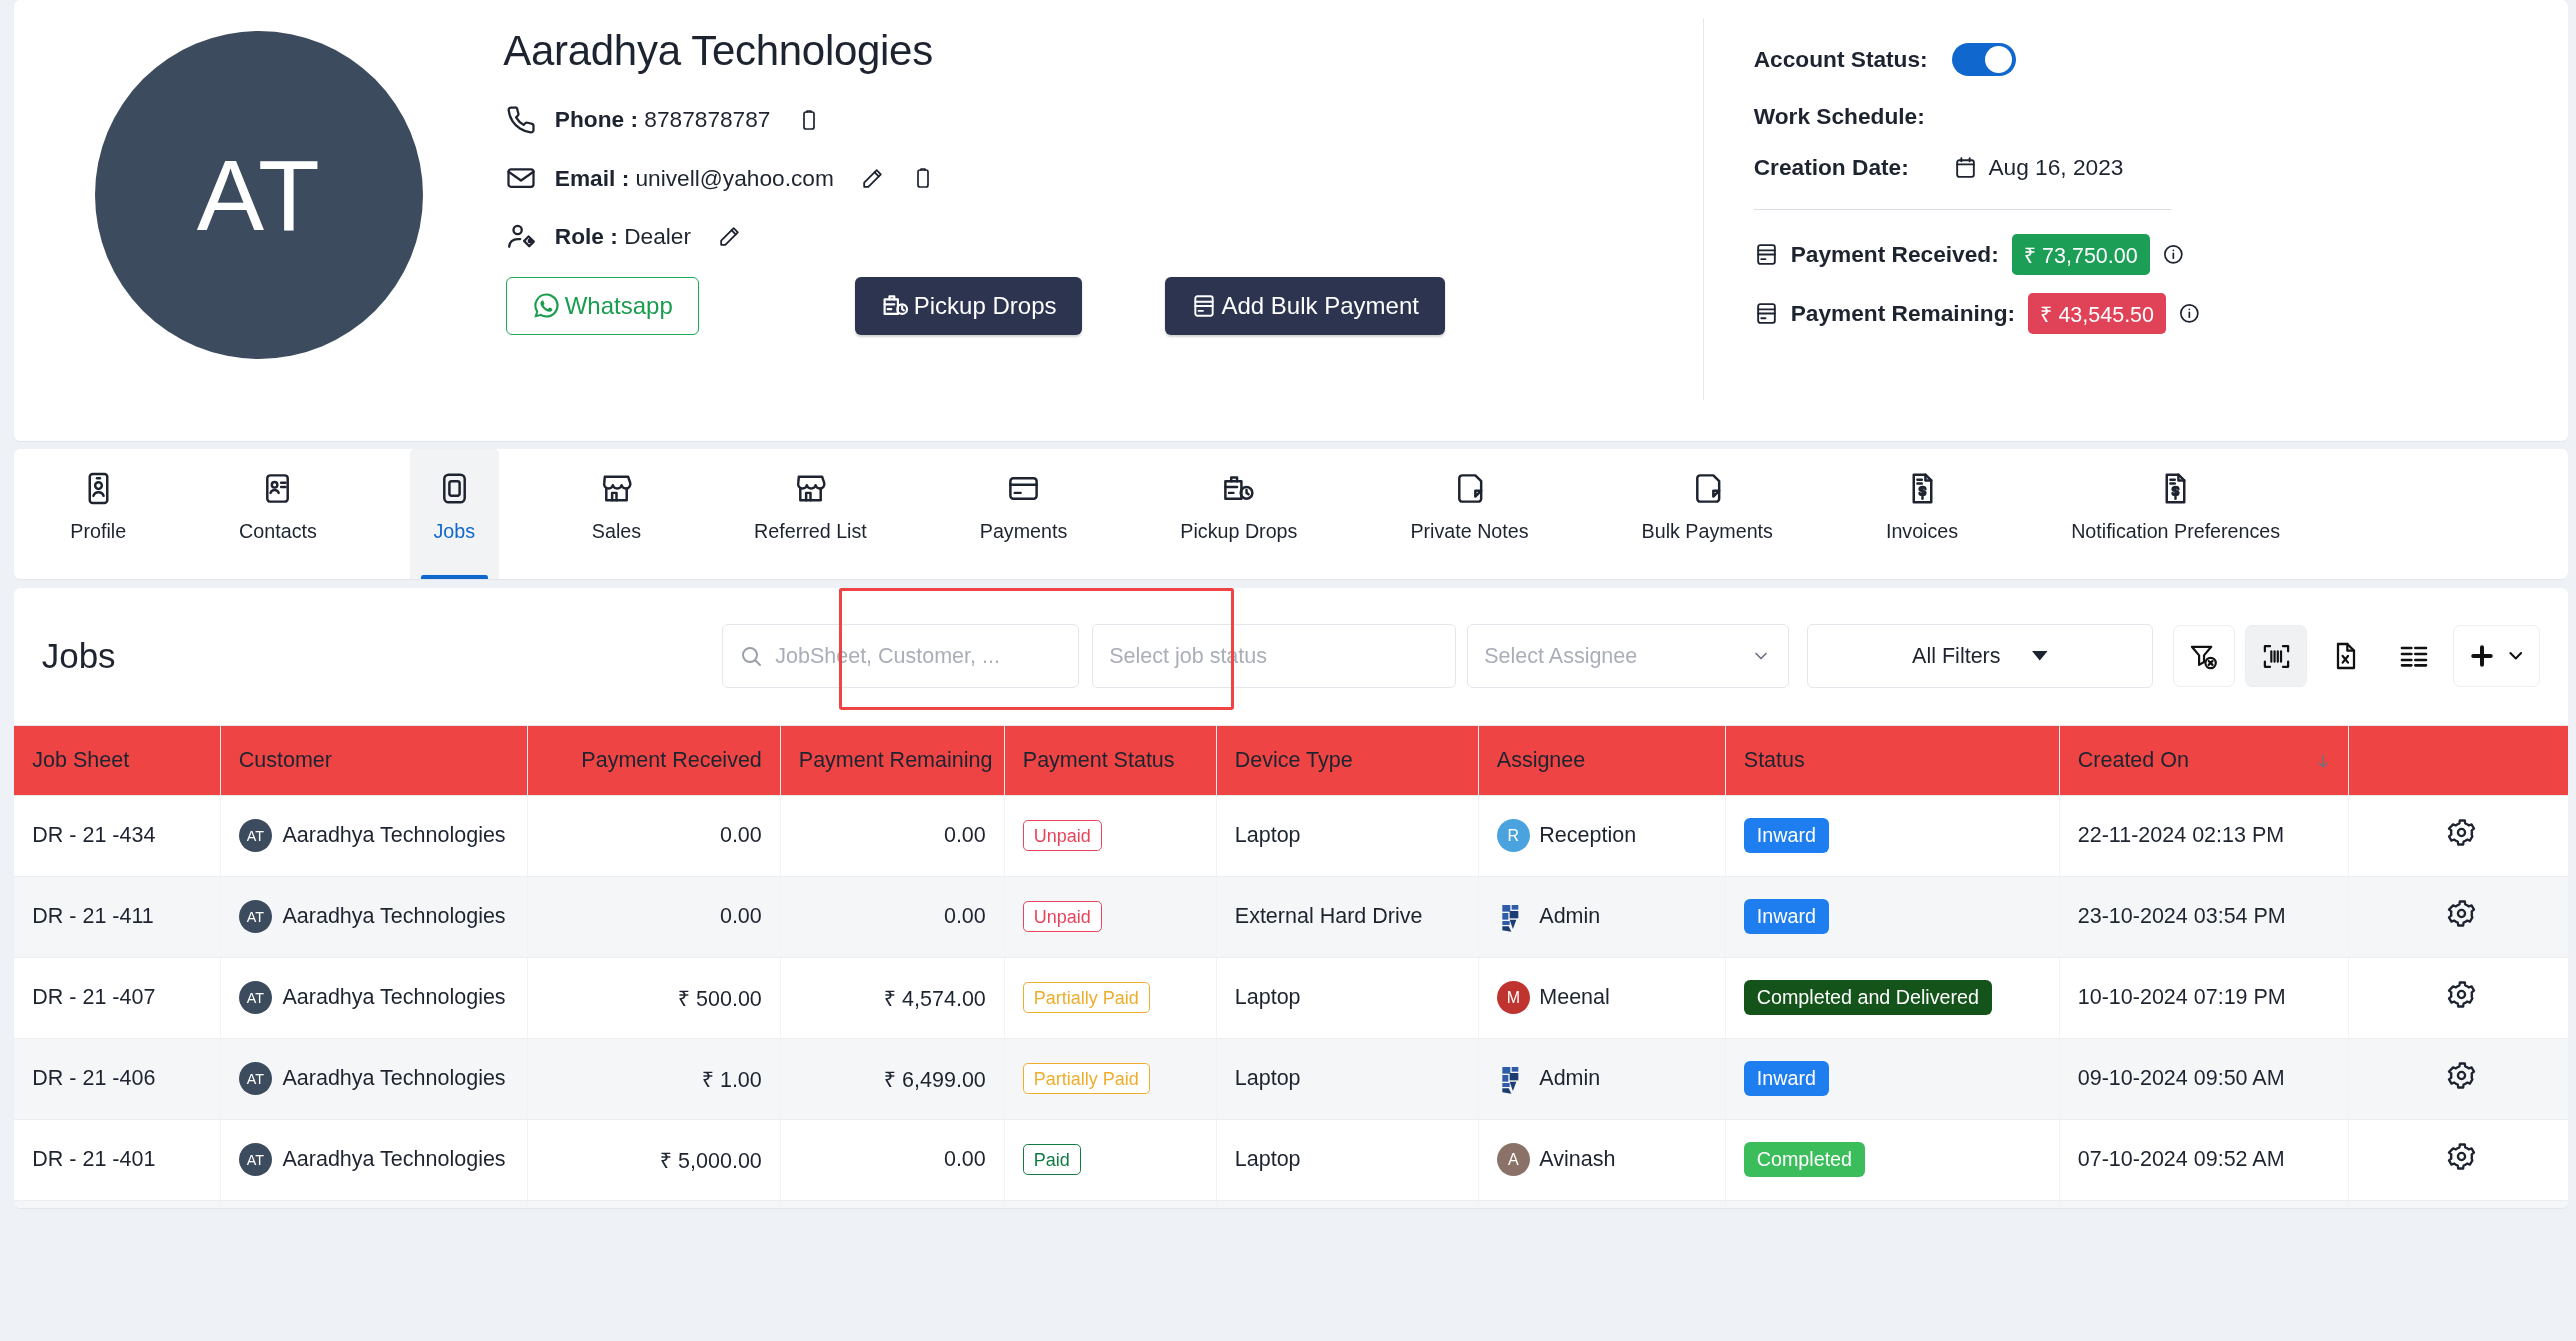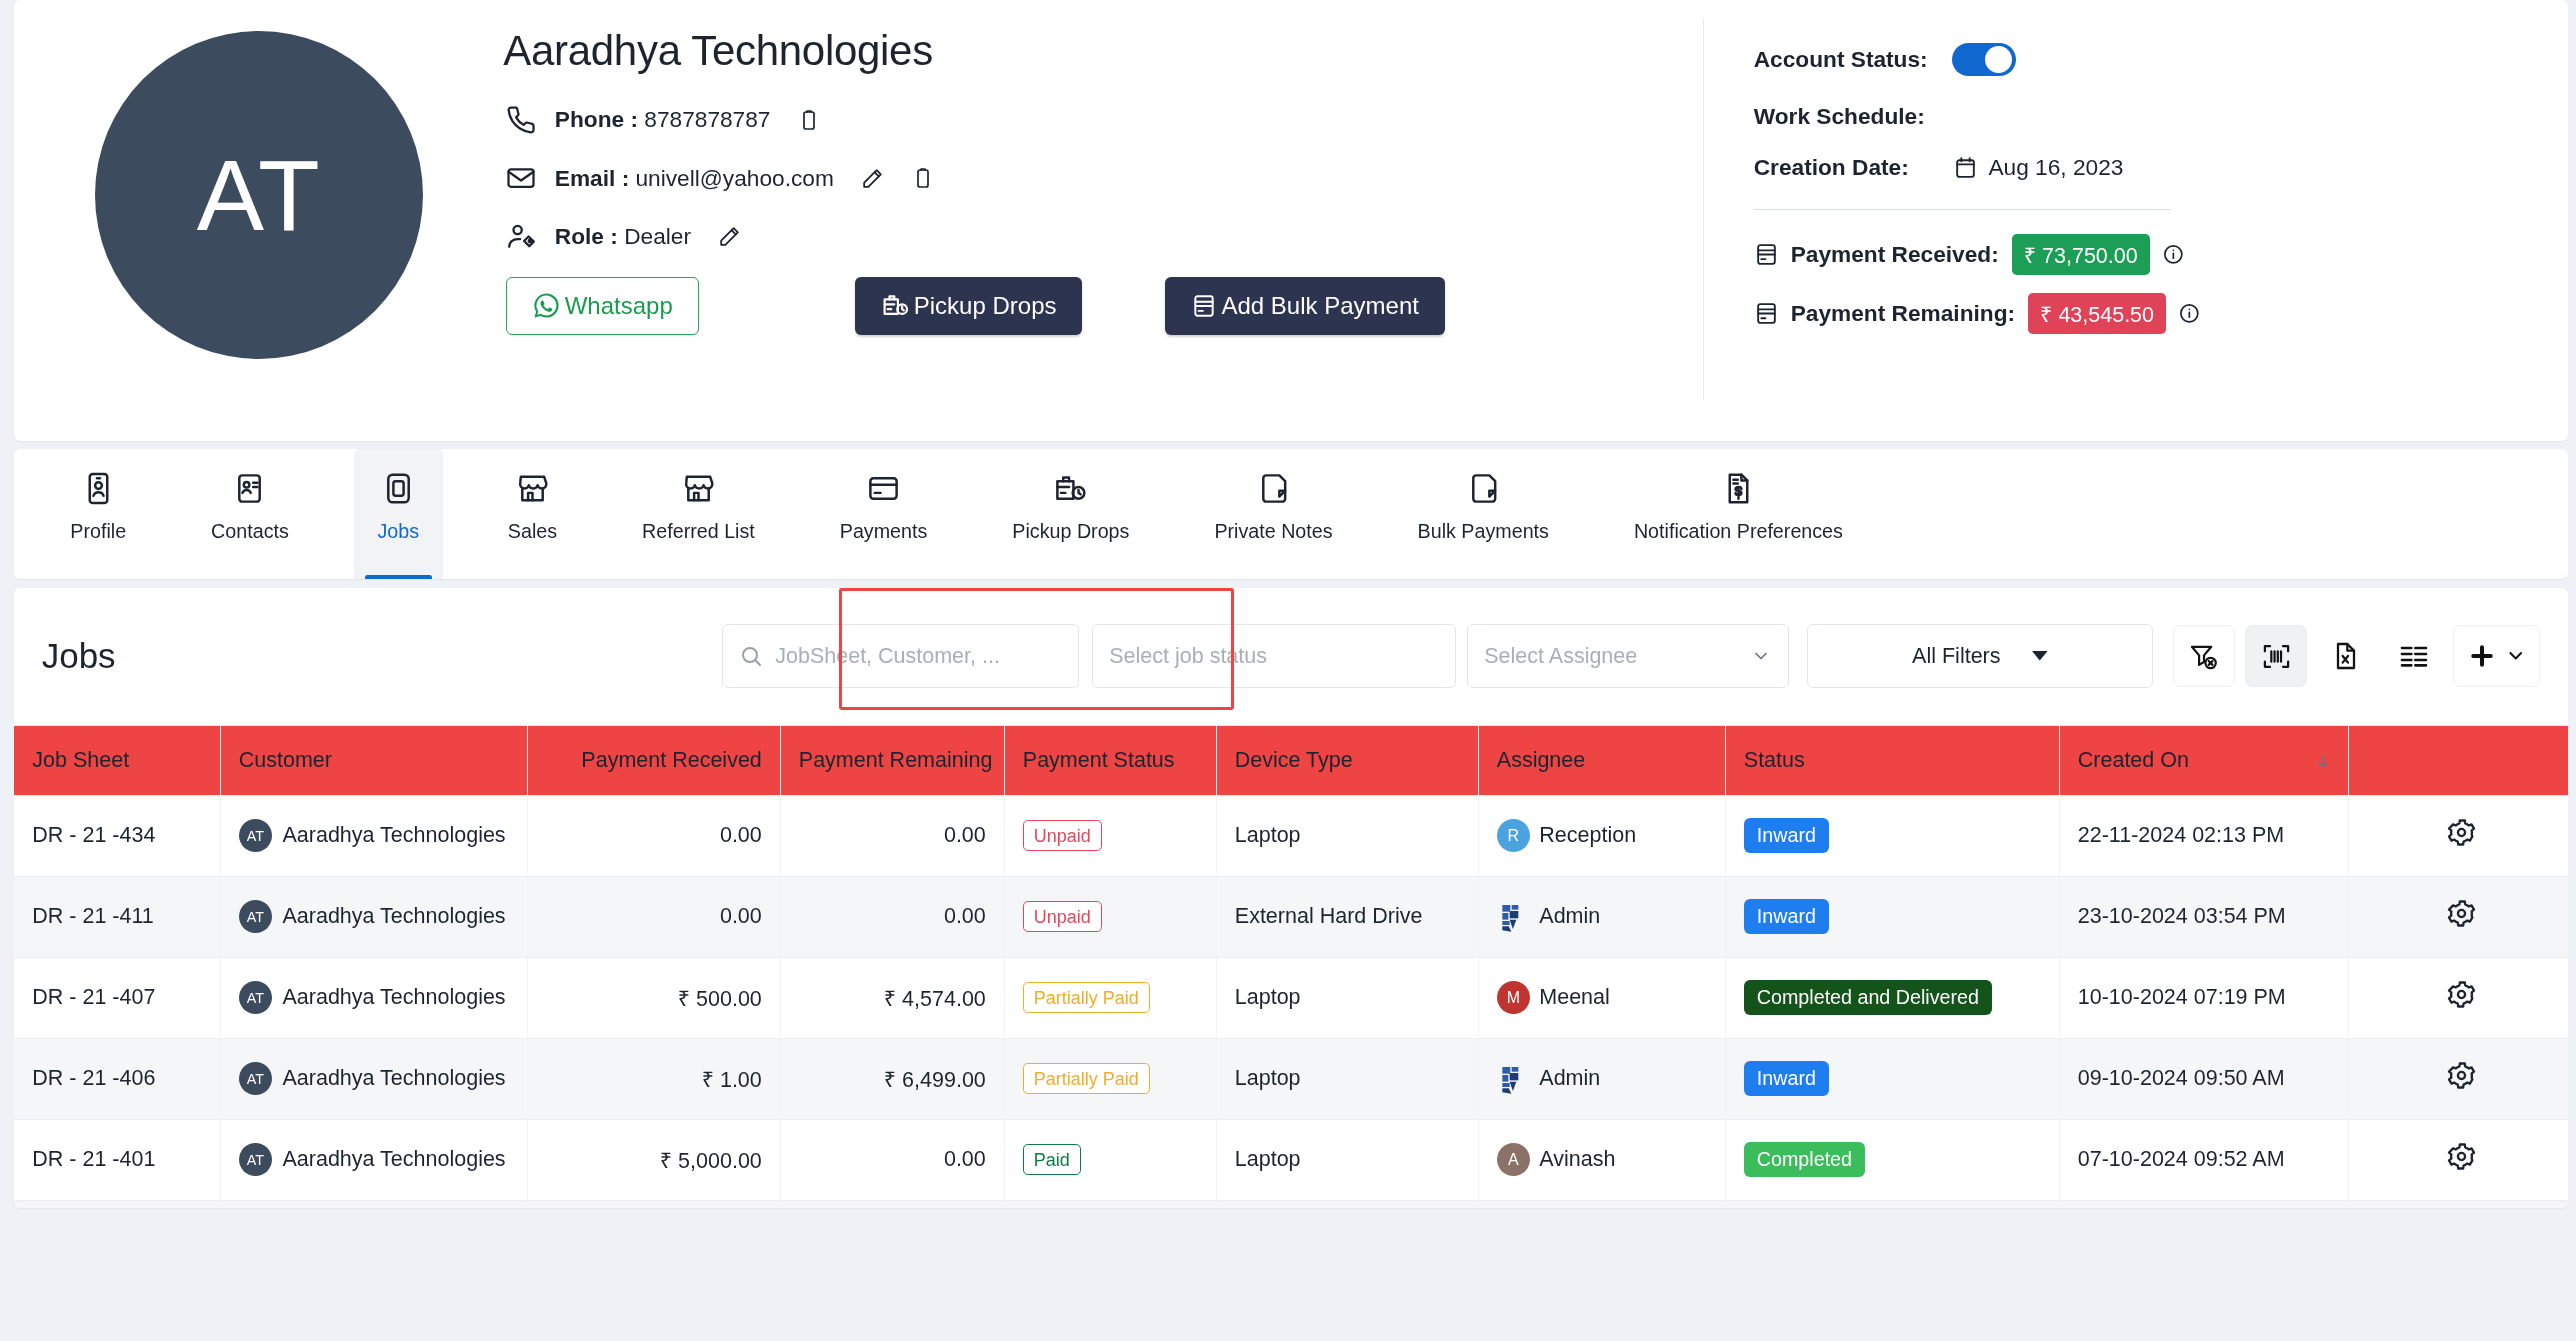--- a/index.html
+++ b/index.html
@@ -137,20 +137,21 @@
   
   .tabbar {
     margin: 8.3px 8.3px 0 8.3px;
     background: #ffffff;
     border-radius: 6px;
     height: 130px;
     display: flex;
     align-items: flex-end;
     padding: 0 36px;
     box-shadow: 0 0.6px 1.2px rgba(16,24,40,.05);
+    gap: 28px;
   }
   .tab {
     display: flex; flex-direction: column; align-items: center;
     justify-content: flex-start;
     padding: 16.7px 20px 0 20px;
     height: 130px;
     cursor: pointer;
     position: relative;
     min-width: 89px;
     margin-right: 45px;
@@ -556,20 +557,31 @@
         <span class="tab-lbl">Private Notes</span>
       </div>
       <div class="tab">
         <span class="tab-ico">
           <svg width="35" height="35" viewBox="0 0 24 24" fill="none" stroke="#1d2430" stroke-width="1.7" stroke-linecap="round" stroke-linejoin="round">
             <path d="M6 3h9l4 4v12a2 2 0 0 1-2 2H6a2 2 0 0 1-2-2V5a2 2 0 0 1 2-2z" transform="translate(1,0)"></path>
             <path d="M16 17.5l4-4h-4z" fill="none"></path>
           </svg>
         </span>
         <span class="tab-lbl">Bulk Payments</span>
+      </div>
+      <div class="tab">
+        <span class="tab-ico">
+          <svg width="35" height="35" viewBox="0 0 24 24" fill="none" stroke="#1d2430" stroke-width="1.7" stroke-linecap="round" stroke-linejoin="round">
+            <path d="M6 2.5h8l4 4v15H6z"></path>
+            <path d="M14 2.5v4h4"></path>
+            <path d="M8.5 6h3M8.5 8.5h3"></path>
+            <path d="M12 11v8M14 12.5c0-1-1-1.5-2-1.5s-2 .5-2 1.6 4 1 4 2.3c0 1-1 1.6-2 1.6s-2-.5-2-1.4"></path>
+          </svg>
+        </span>
+        <span class="tab-lbl">Invoices</span>
       </div>
       <div class="tab">
         <span class="tab-ico">
           <svg width="35" height="35" viewBox="0 0 24 24" fill="none" stroke="#1d2430" stroke-width="1.7" stroke-linecap="round" stroke-linejoin="round">
             <path d="M6 2.5h8l4 4v15H6z"></path>
             <path d="M14 2.5v4h4"></path>
             <path d="M8.5 6h3M8.5 8.5h3"></path>
             <path d="M12 11v8M14 12.5c0-1-1-1.5-2-1.5s-2 .5-2 1.6 4 1 4 2.3c0 1-1 1.6-2 1.6s-2-.5-2-1.4"></path>
           </svg>
         </span>

